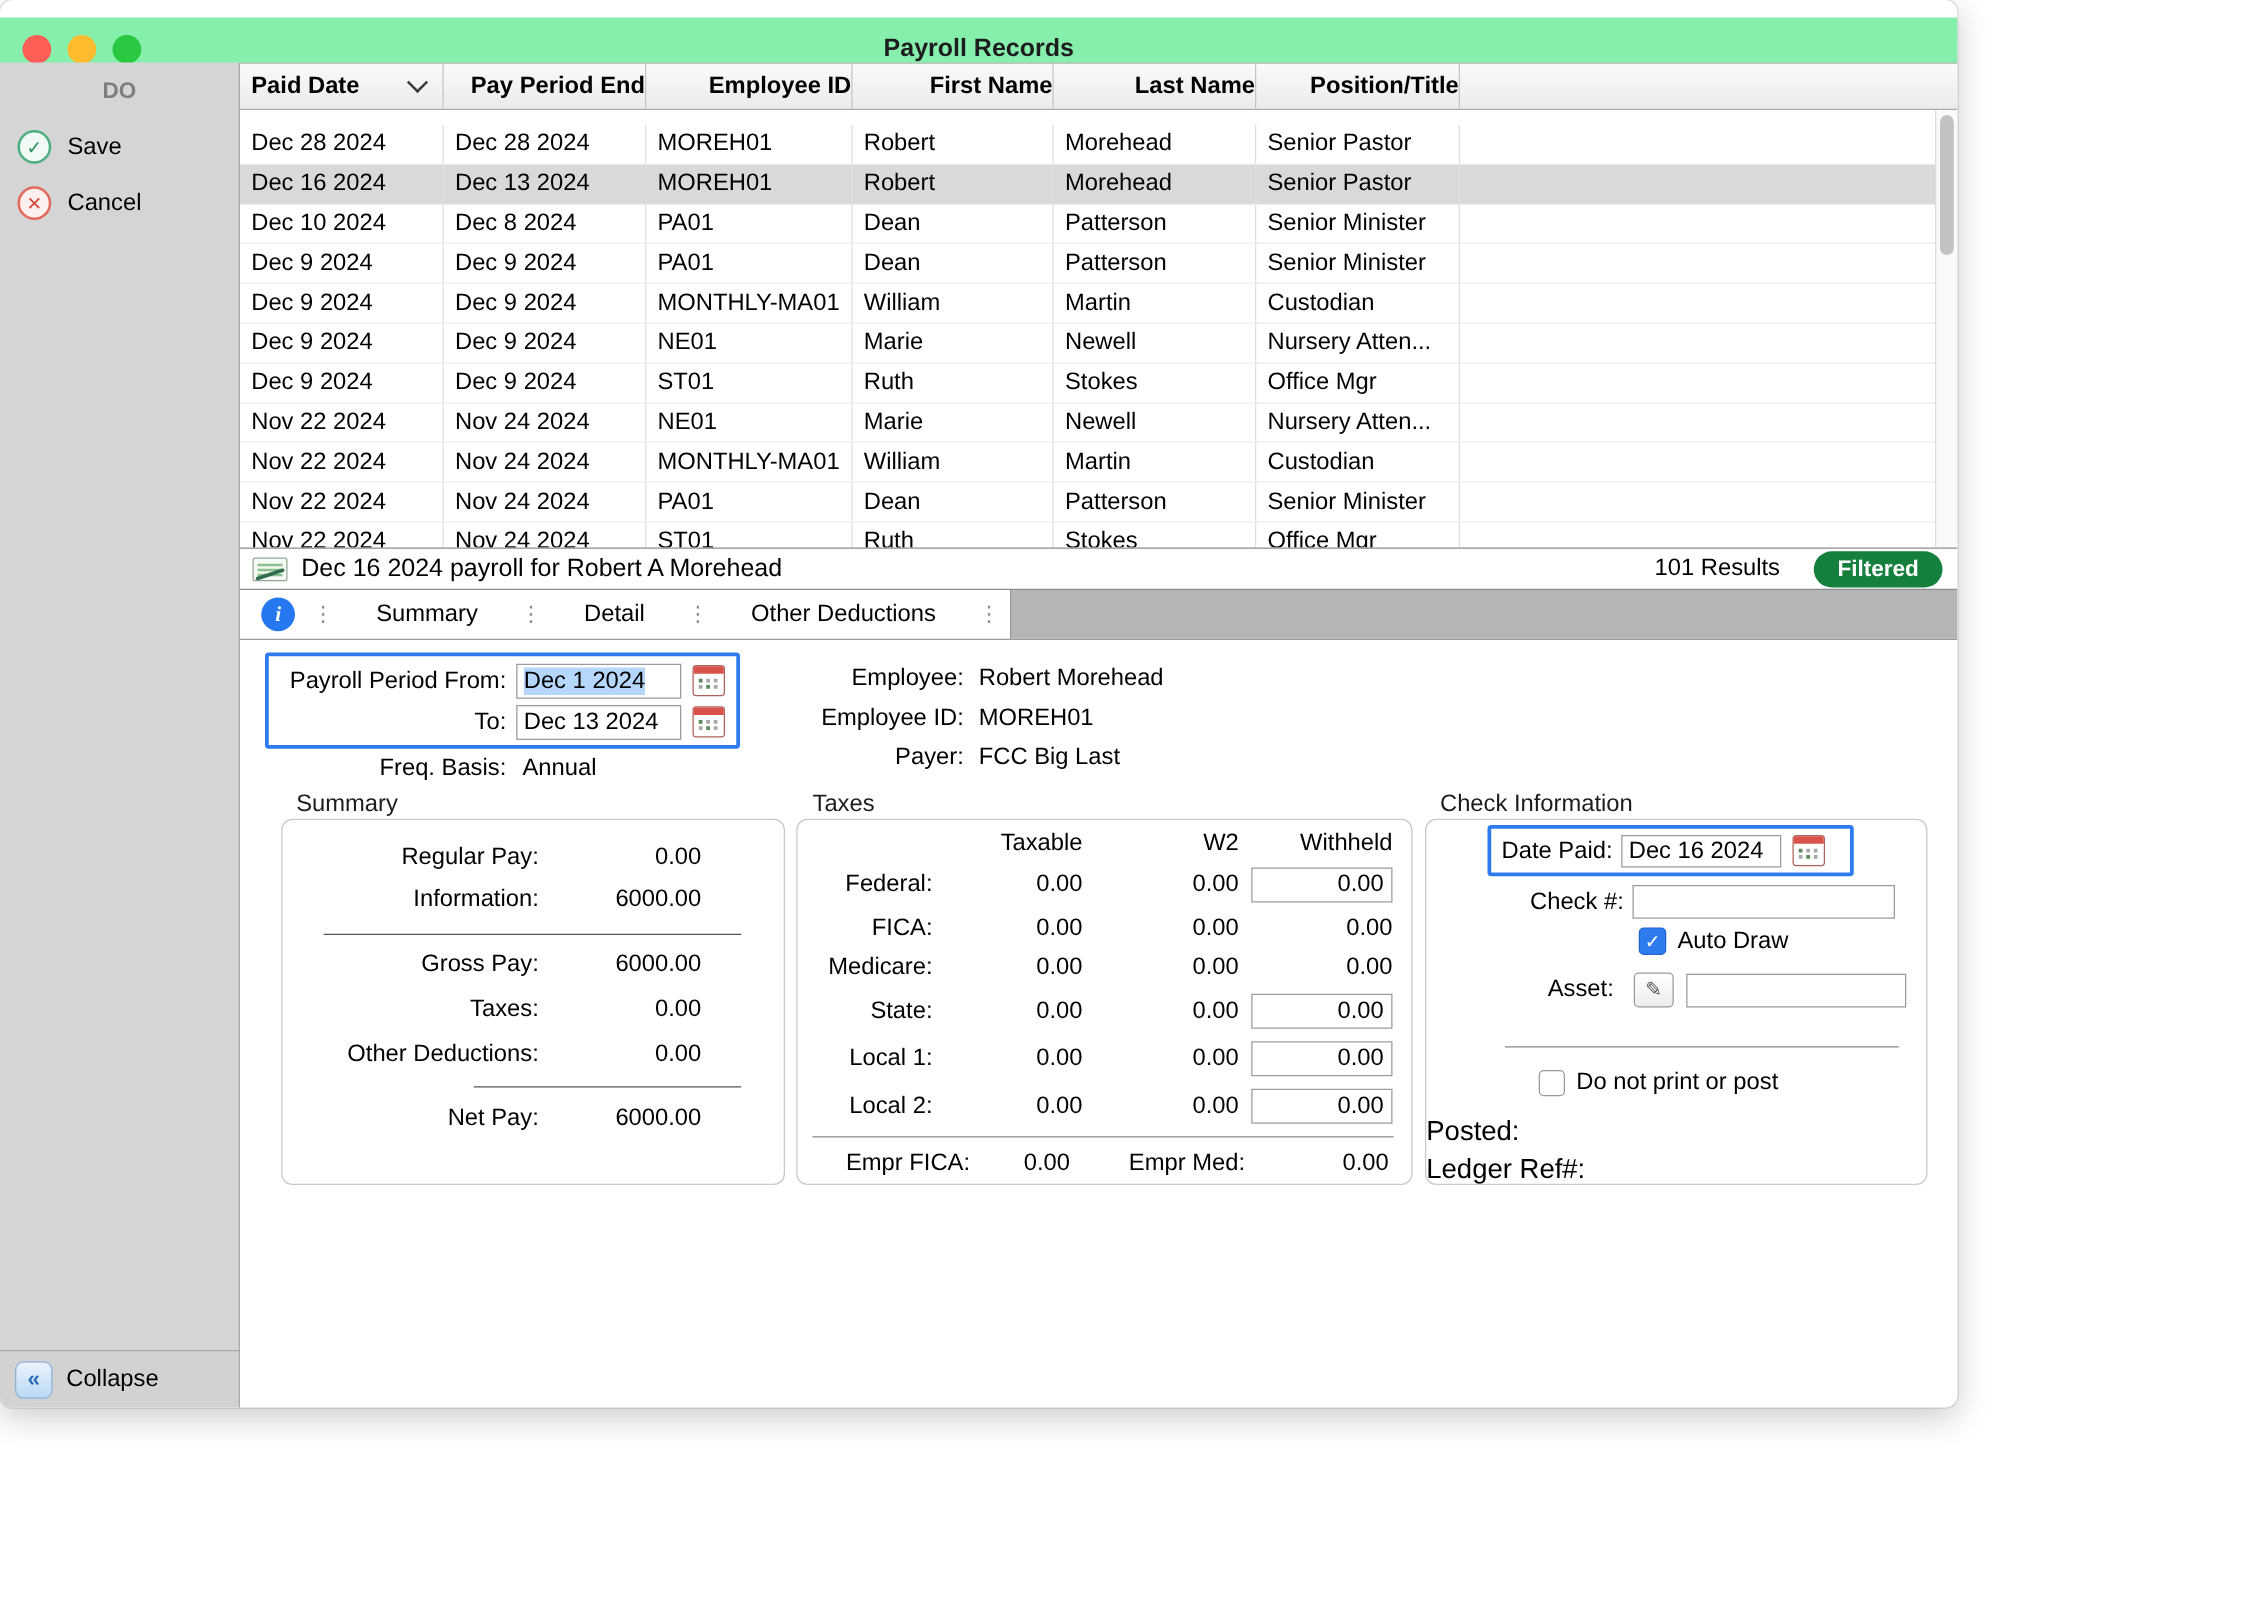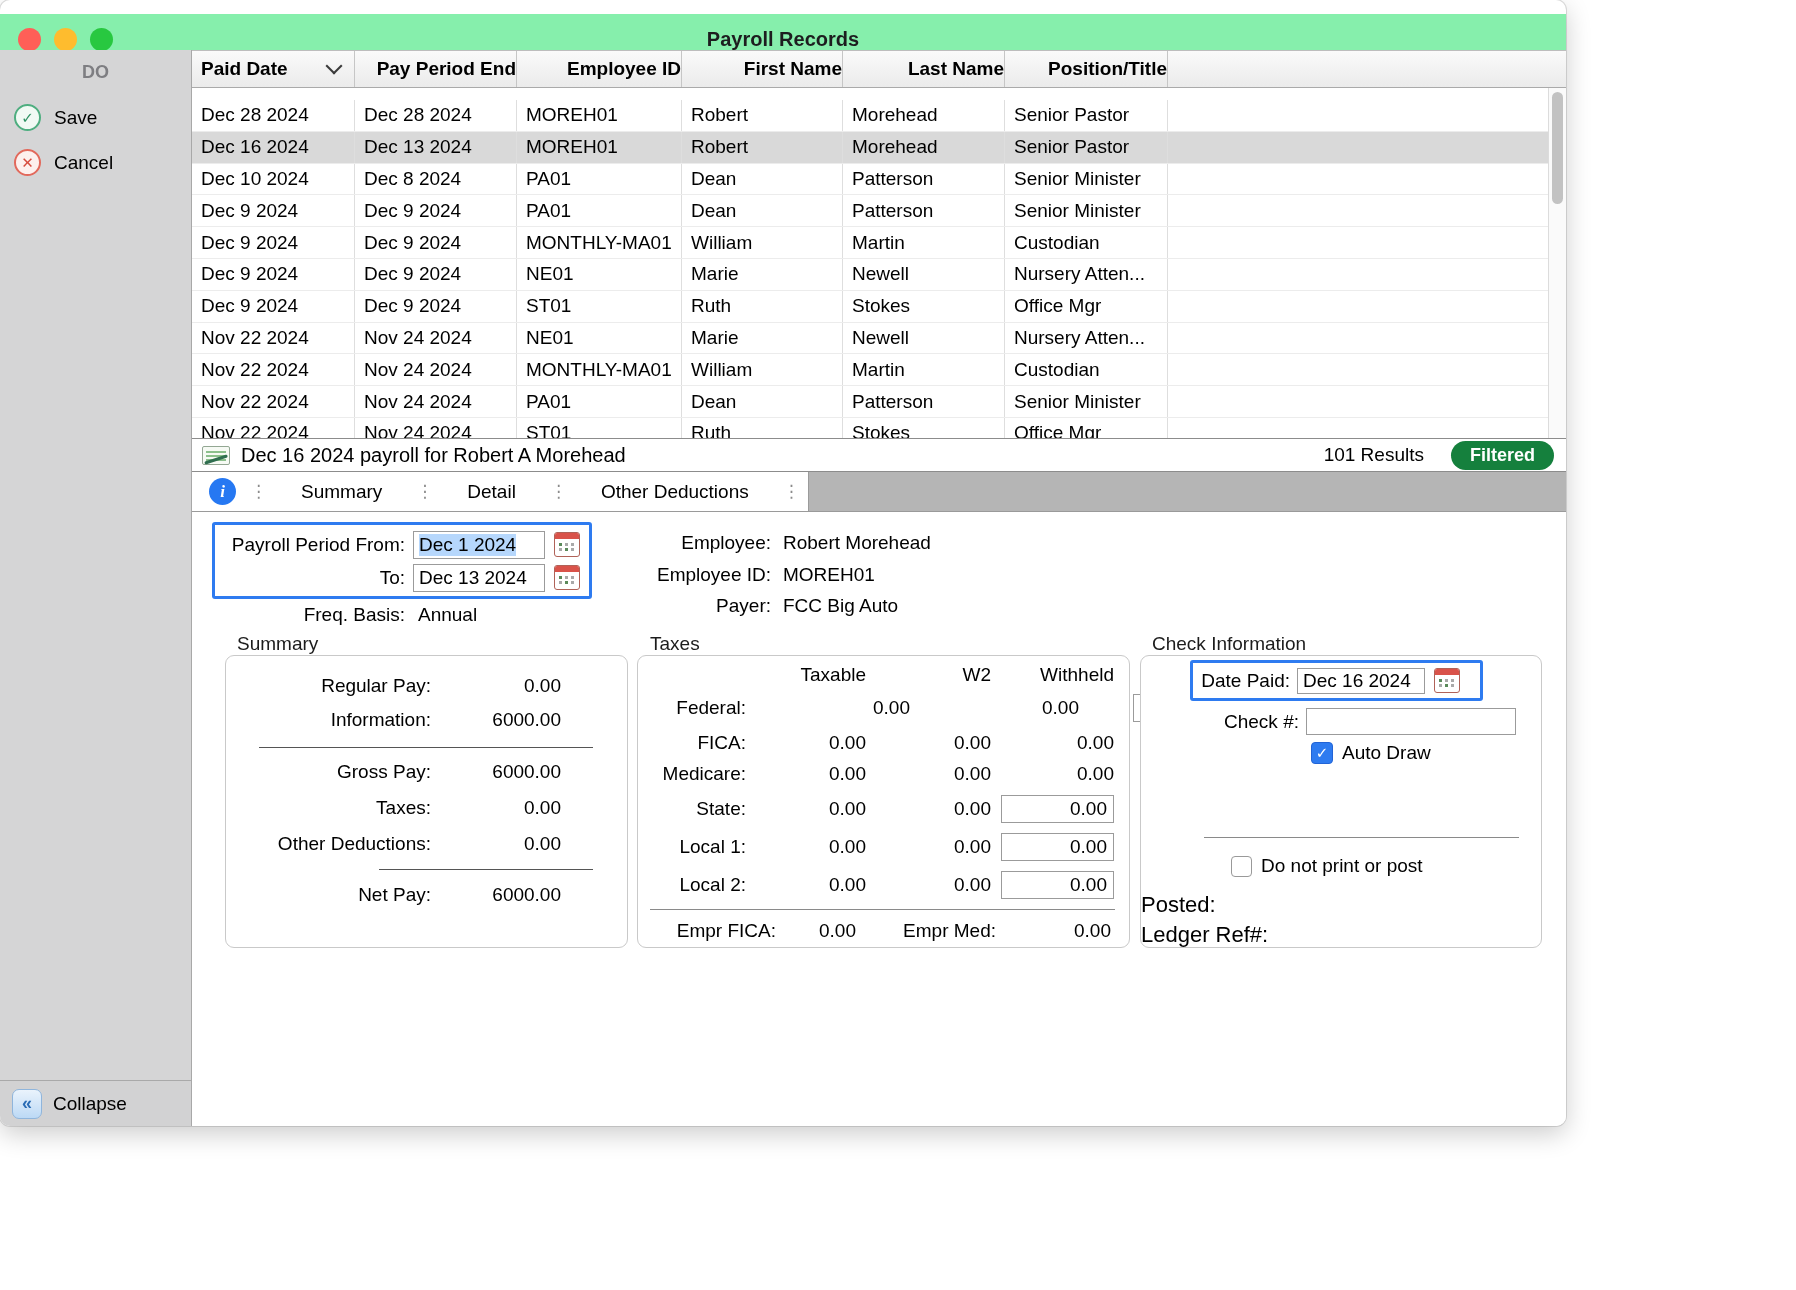--- a/index.html
+++ b/index.html
@@ -367,21 +367,21 @@
     <div class="emp-row" style="top:20px;">
       <span class="elabel">Employee:</span>
       <span class="eval">Robert Morehead</span>
     </div>
     <div class="emp-row" style="top:52px;">
       <span class="elabel">Employee ID:</span>
       <span class="eval">MOREH01</span>
     </div>
     <div class="emp-row" style="top:83px;">
       <span class="elabel">Payer:</span>
-      <span class="eval">FCC Big Auto</span>
+      <span class="eval">FCC Big Last</span>
     </div>
 
     <div class="sec-title" style="left:45px;">Summary</div>
     <div class="sec-title" style="left:458px;">Taxes</div>
     <div class="sec-title" style="left:960px;">Check Information</div>
 
     <div class="box sumbox">
       <div class="srow" style="top:19px;">
           <span class="s-label">Regular Pay:</span>
           <span class="s-val">0.00</span>
@@ -409,21 +409,21 @@
           <span class="s-val">6000.00</span>
         </div>
     </div>
 
     <div class="box taxbox">
       <div class="tax-head">
         <span class="tx-c1">Taxable</span>
         <span class="tx-c2">W2</span>
         <span class="tx-c3">Withheld</span>
       </div>
-      <div class="tax-row" style="top:36px;gap:44px;">
+      <div class="tax-row" style="top:36px;">
         <span class="t-label">Federal:</span>
         <span class="t-tax">0.00</span>
         <span class="t-w2">0.00</span>
         <input class="wh-input" value="0.00" style="">
       </div>
       <div class="tax-row" style="top:71px;">
         <span class="t-label">FICA:</span>
         <span class="t-tax">0.00</span>
         <span class="t-w2">0.00</span>
         <span class="t-wh">0.00</span>
@@ -468,20 +468,25 @@
         <span class="cal"></span>
       </div>
       <div class="ck-row">
         <span class="ck-label">Check #:</span>
         <input class="real-input ck-input" value="" style="">
       </div>
       <div class="ad-row">
         <span class="checkbox checked"></span>
         <span>Auto Draw</span>
       </div>
+      <div class="as-row">
+        <span class="as-label">Asset:</span>
+        <span class="asset-btn">✎</span>
+        <input class="real-input asset-input" value="" style="">
+      </div>
       <div class="chk-div"></div>
       <div class="dnp-row">
         <span class="checkbox"></span>
         <span>Do not print or post</span>
       </div>
       <div class="plabel" style="top:236px;">Posted:</div>
       <div class="plabel" style="top:266px;">Ledger Ref#:</div>
     </div>
 
   </div>

